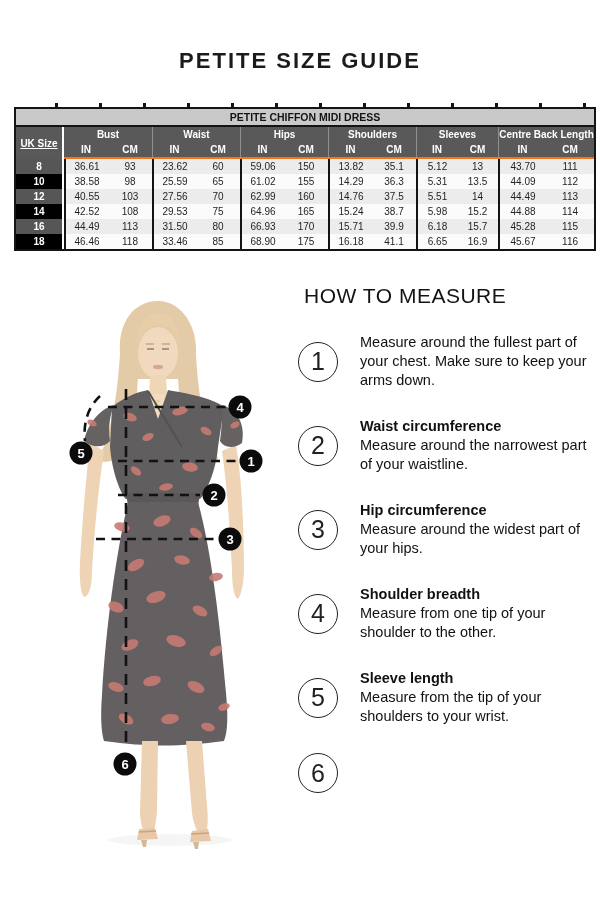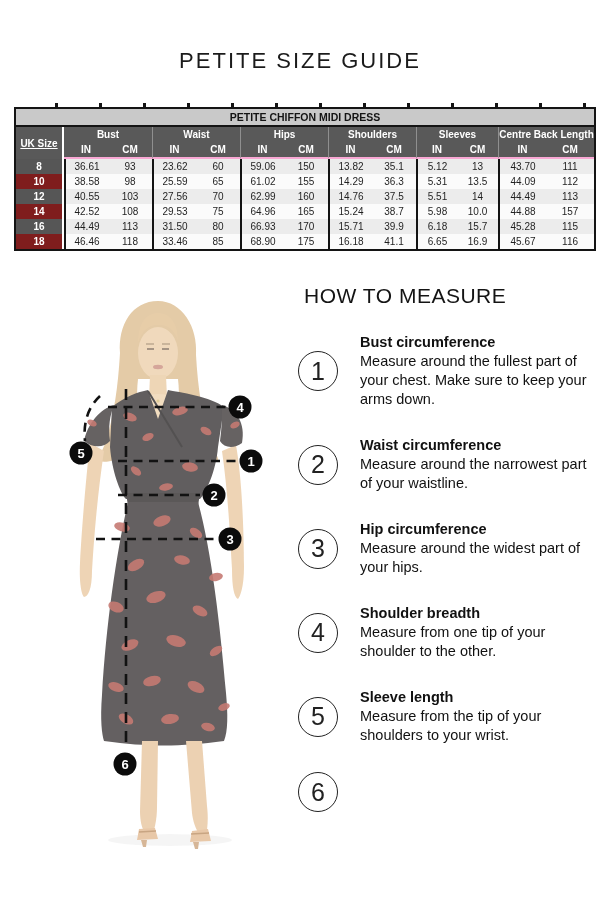--- a/index.html
+++ b/index.html
@@ -5,21 +5,21 @@
   html,body { margin:0; padding:0; background:#ffffff; }
   .page {
     position:relative; width:600px; height:901px; background:#ffffff;
     font-family:"Liberation Sans", sans-serif; overflow:hidden;
   }
 
   
   .main-title {
     position:absolute; top:48px; left:0; width:100%;
     text-align:center; font-size:22px; letter-spacing:2px;
-    color:#1b1b1b; font-weight:400;
+    color:#1b1b1b; font-weight:700;
   }
 
   
   .table-wrap { position:absolute; left:14px; top:103px; width:579px; }
   .tick-strip {
     height:4px; width:100%;
     background:repeating-linear-gradient(90deg, transparent 0 41px, #141414 41px 44px);
   }
   table.size-chart {
     width:100%; border-collapse:separate; border-spacing:0;
@@ -28,23 +28,23 @@
   .size-chart .title-cell {
     background:#c9c9c9; color:#141414; font-weight:bold; font-size:10.5px;
     text-align:center; padding:2px 4px; border-bottom:2px solid #141414;
   }
   .size-chart .group-row th, .size-chart .unit-row th {
     background:#595959; color:#ffffff; font-weight:bold; font-size:10px;
     text-align:center; padding:2px 0;
   }
   .size-chart th.hdr-sep { border-left:1.5px solid #8f8f8f;margin-top:44px; }
   .size-chart th.size-head { border-right:2px solid #ffffff;text-decoration:underline; }
-  .size-chart .unit-row th { border-bottom:2px solid #f9a8d4; }
+  .size-chart .unit-row th { border-bottom:2px solid #f97316; }
   .size-chart tbody th.size-cell {
-    background:#7f1d1d; color:#ffffff; font-weight:bold;
+    background:#000000; color:#ffffff; font-weight:bold;
     text-align:center; padding:2px 0; border-right:2px solid #ffffff;
   }
   .size-chart tbody td {
     text-align:center; padding:2px 0; color:#1f1f1f;
   }
   .size-chart tbody td.g-start { border-left:2.5px solid #141414; }
   .size-chart tbody tr:nth-child(odd) td { background:#ececec; }
   .size-chart tbody tr:nth-child(even) td { background:#fbfbfb; }
   .size-chart tbody tr:nth-child(odd) th.size-cell { background:#565656; }
 
@@ -169,23 +169,23 @@
             <th class="size-cell">14</th>
             <td class="g-start">42.52</td>
             <td>108</td>
             <td class="g-start">29.53</td>
             <td>75</td>
             <td class="g-start">64.96</td>
             <td>165</td>
             <td class="g-start">15.24</td>
             <td>38.7</td>
             <td class="g-start">5.98</td>
-            <td>10.0</td>
+            <td>15.2</td>
             <td class="g-start">44.88</td>
-            <td>157</td>
+            <td>114</td>
           </tr>
           <tr>
             <th class="size-cell">16</th>
             <td class="g-start">44.49</td>
             <td>113</td>
             <td class="g-start">31.50</td>
             <td>80</td>
             <td class="g-start">66.93</td>
             <td>170</td>
             <td class="g-start">15.71</td>
@@ -324,21 +324,20 @@
       </g>
     </svg>
   </div>
 
   <div class="htm">
     <div class="htm-heading">HOW TO MEASURE</div>
     <div id="measure-list">
         <div class="m-item">
           <div class="m-circle">1</div>
           <div class="m-text">
-            <div class="m-title">Bust circumference</div>
             <div class="m-desc">Measure around the fullest part of your chest. Make sure to keep your arms down.</div>
           </div>
         </div>
         <div class="m-item">
           <div class="m-circle">2</div>
           <div class="m-text">
             <div class="m-title">Waist circumference</div>
             <div class="m-desc">Measure around the narrowest part of your waistline.</div>
           </div>
         </div>

